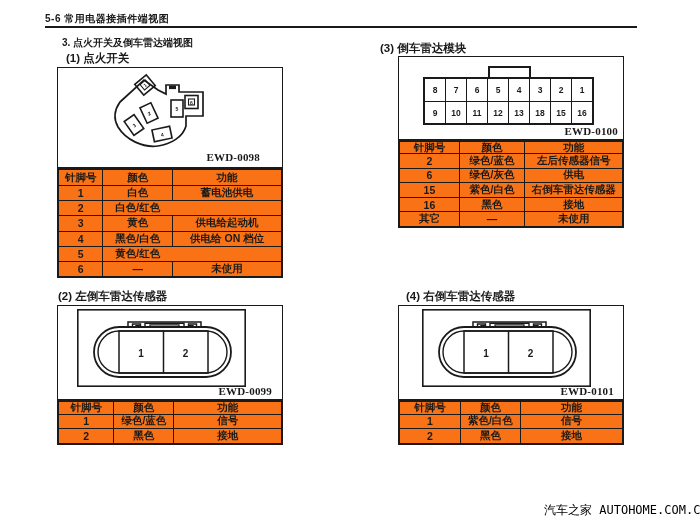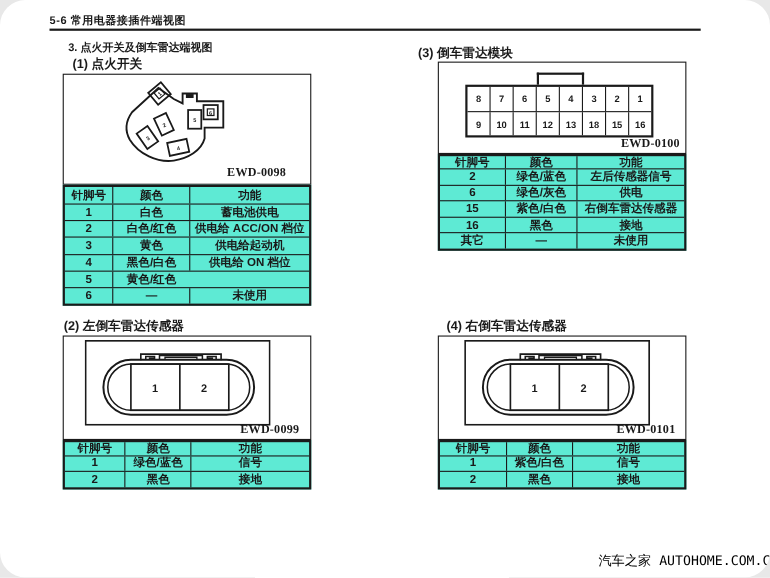--- a/index.html
+++ b/index.html
@@ -1,20 +1,20 @@
 <!DOCTYPE html>
 <html><head>
 <meta charset="utf-8">
 <style>
   * { margin:0; padding:0; box-sizing:border-box; }
   html,body { background:#e8e8e8; }
   .page {
     position:relative; width:700px; height:525px;
     background:#ffffff; overflow:hidden;
-    font-family:"Liberation Sans", sans-serif; color:#1a1a1a;border-radius:23px;
+    font-family:"Liberation Sans", sans-serif; color:#1a1a1a;
   }
   .hdr {
     position:absolute; left:45px; top:12px;
     font-size:10px; font-weight:bold; letter-spacing:0.5px;
   }
   .hdr-rule { position:absolute; left:45px; top:26px; width:592px; height:2px; background:#1a1a1a; }
   .main-title { position:absolute; left:62px; top:36px; font-size:10px; font-weight:bold; }
   .sec-title { position:absolute; font-size:11.5px; font-weight:bold; }
   .t1-title { left:66px; top:51px; }
   .t2-title { left:58px; top:289px; }
@@ -51,21 +51,21 @@
     flex:1; display:flex; align-items:center; justify-content:center;
     border-left:1.8px solid #1a1a1a; font-size:8.5px; font-weight:bold;
   }
   .gcell:first-child { border-left:none; }
 
   
   .stad2 { position:absolute; left:19px; top:3px; }
   .stad4 { position:absolute; left:23px; top:3px; }
 
   
-  .ptable { position:absolute; width:226px; border:2px solid #1a1a1a; background:#5eead4; }
+  .ptable { position:absolute; width:226px; border:2px solid #1a1a1a; background:#f97316; }
   .tab1 { left:57px;  top:168px; }
   .tab2 { left:57px;  top:400px; }
   .tab3 { left:398px; top:140px; }
   .tab4 { left:398px; top:400px; }
   .trow { display:flex; align-items:stretch; }
   .trow + .trow { border-top:1.7px solid #1a1a1a; }
   .tcell {
     display:flex; align-items:center; justify-content:center;
     border-left:1.7px solid #1a1a1a; font-size:10.5px; font-weight:bold;
     white-space:nowrap; overflow:hidden;
@@ -143,21 +143,20 @@
         <div class="tcell c2">功能</div>
       </div>
       <div class="trow tdata">
         <div class="tcell c0">1</div>
         <div class="tcell c1">白色</div>
         <div class="tcell c2">蓄电池供电</div>
       </div>
       <div class="trow tdata">
         <div class="tcell c0">2</div>
         <div class="tcell c1">白色/红色</div>
-        <div class="tcell c2">供电给 ACC/ON 档位</div>
       </div>
       <div class="trow tdata">
         <div class="tcell c0">3</div>
         <div class="tcell c1">黄色</div>
         <div class="tcell c2">供电给起动机</div>
       </div>
       <div class="trow tdata">
         <div class="tcell c0">4</div>
         <div class="tcell c1">黑色/白色</div>
         <div class="tcell c2">供电给 ON 档位</div>

